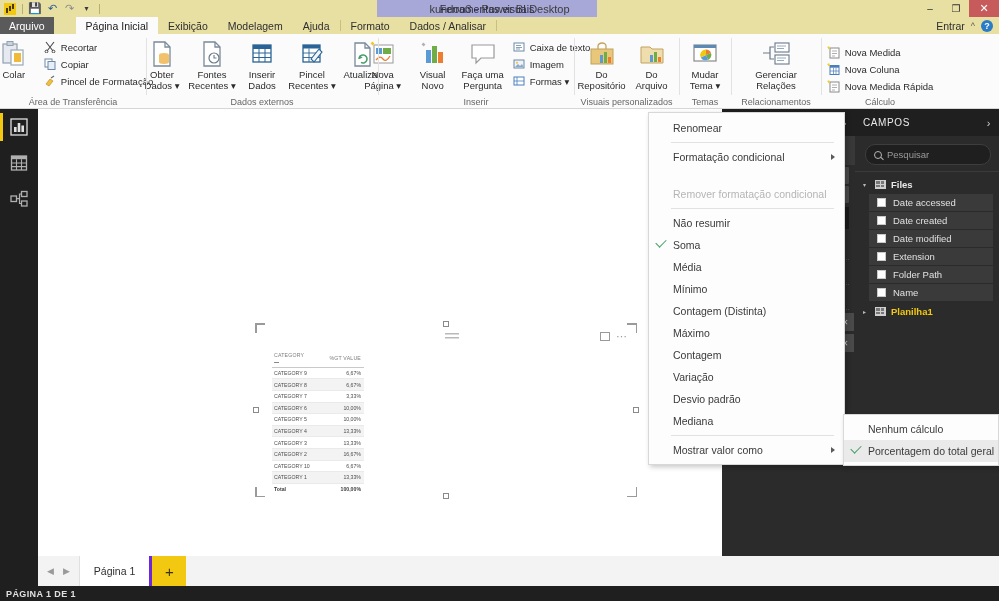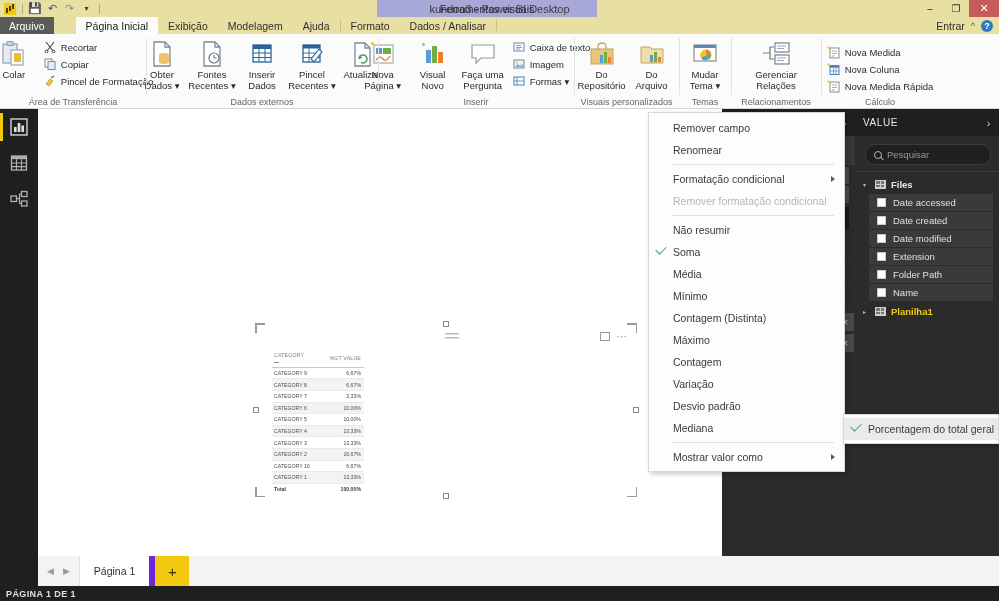--- a/index.html
+++ b/index.html
@@ -274,21 +274,21 @@
   .ctxmenu {
     position: absolute; left: 648px; top: 112px; width: 197px;
     background: #fdfdfd; border: 1px solid #d8d8d8;
     box-shadow: 2px 2px 5px rgba(0,0,0,0.22);
     padding: 4px 0 3px 0; font-size: 10.5px; color: #3a3a3a;
   }
   .mi {
     position: relative; height: 22px; display: flex; align-items: center;
     padding-left: 24px; white-space: nowrap;
   }
-  .mi.disabled { color: #b5b5b5; }
+  .mi.disabled { color: #b5b5b5; margin-top: 15px; }
   .mi .check {
     position: absolute; left: 7px; top: 5px; width: 10px; height: 6px;
     border-left: 1.8px solid #4a9e6b; border-bottom: 1.8px solid #4a9e6b;
     transform: rotate(-45deg);
   }
   .mi .arrow {
     position: absolute; right: 9px; top: 7.5px;
     width: 0; height: 0; border-left: 4px solid #5a5a5a;
     border-top: 3.5px solid transparent; border-bottom: 3.5px solid transparent;
   }
@@ -308,21 +308,21 @@
     background: #f3f3f3; display: flex; align-items: stretch;
   }
   .pb-dark { width: 38px; background: #1f1f1f; }
   .pb-nav {
     display: flex; align-items: center; gap: 9px; padding: 0 9px;
     font-size: 9px; color: #9a9a9a;
   }
   .pagetab {
     display: flex; align-items: center; padding: 0 14px;
     background: #ffffff; font-size: 10.5px; color: #2f2f2f;
-    border-left: 1px solid #e0e0e0; border-right: 6px solid #6d28d9;
+    border-left: 1px solid #e0e0e0; border-right: 3px solid #6d28d9;
   }
   .addpage {
     width: 34px; background: #f2c811; display: flex; align-items: center;
     justify-content: center; font-size: 15px; color: #3a3100; font-weight: 300;
   }
   .statusbar {
     position: absolute; left: 0; bottom: 0; width: 999px; height: 15px;
     background: #1f1f1f; color: #e0e0e0; font-size: 9px;
     display: flex; align-items: center; padding-left: 6px;
     letter-spacing: 0.4px; font-weight: bold;
@@ -818,21 +818,21 @@
       <div class="filterline">Filtros de nível de página</div>
       <div class="filterline">Arrastar os campos de dad...</div>
       <div class="filterline">Filtros de detalhamento</div>
       <div class="filterline">Arrastar os campos de det...</div>
       <div class="filterline" style="border-bottom:none">Filtros de nível de relatório</div>
     </div>
   </div>
 
   <div class="fieldspanel">
     <div class="panelhead">
-      <span>VALUE</span>
+      <span>CAMPOS</span>
       <span class="chev">›</span>
     </div>
     <div class="searchbox">
       <span class="mag"></span>
       <span>Pesquisar</span>
     </div>
     <div class="fieldsdivider"></div>
 
     <div class="tablerow">
       <span class="tri">▾</span>
@@ -869,23 +869,20 @@
       <span class="tbl-ic"></span>
       <span class="tbl-name y">Planilha1</span>
     </div>
   </div>
 
   <div style="position:absolute;left:836px;top:313px;width:18px;height:18px;background:#4a4a4a;display:flex;align-items:center;justify-content:center;font-size:8px;color:#c9c9c9">✕</div>
   <div style="position:absolute;left:836px;top:334px;width:18px;height:18px;background:#4a4a4a;display:flex;align-items:center;justify-content:center;font-size:8px;color:#c9c9c9">✕</div>
 
   <div class="ctxmenu">
     <div class="mi">
-        <span>Remover campo</span>
-      </div>
-    <div class="mi">
         <span>Renomear</span>
       </div>
     <div class="msep"></div>
     <div class="mi">
       <span>Formatação condicional</span>
       <span class="arrow"></span>
     </div>
     <div class="mi disabled">
         <span>Remover formatação condicional</span>
       </div>
@@ -922,20 +919,23 @@
         <span>Mediana</span>
       </div>
     <div class="msep"></div>
     <div class="mi">
       <span>Mostrar valor como</span>
       <span class="arrow"></span>
     </div>
   </div>
 
   <div class="submenu">
+    <div class="mi">
+        <span>Nenhum cálculo</span>
+      </div>
     <div class="mi hl">
       <span class="check"></span>
       <span>Porcentagem do total geral</span>
     </div>
   </div>
 
   <div class="pagebar">
     <div class="pb-dark"></div>
     <div class="pb-nav">
       <span>◀</span>

